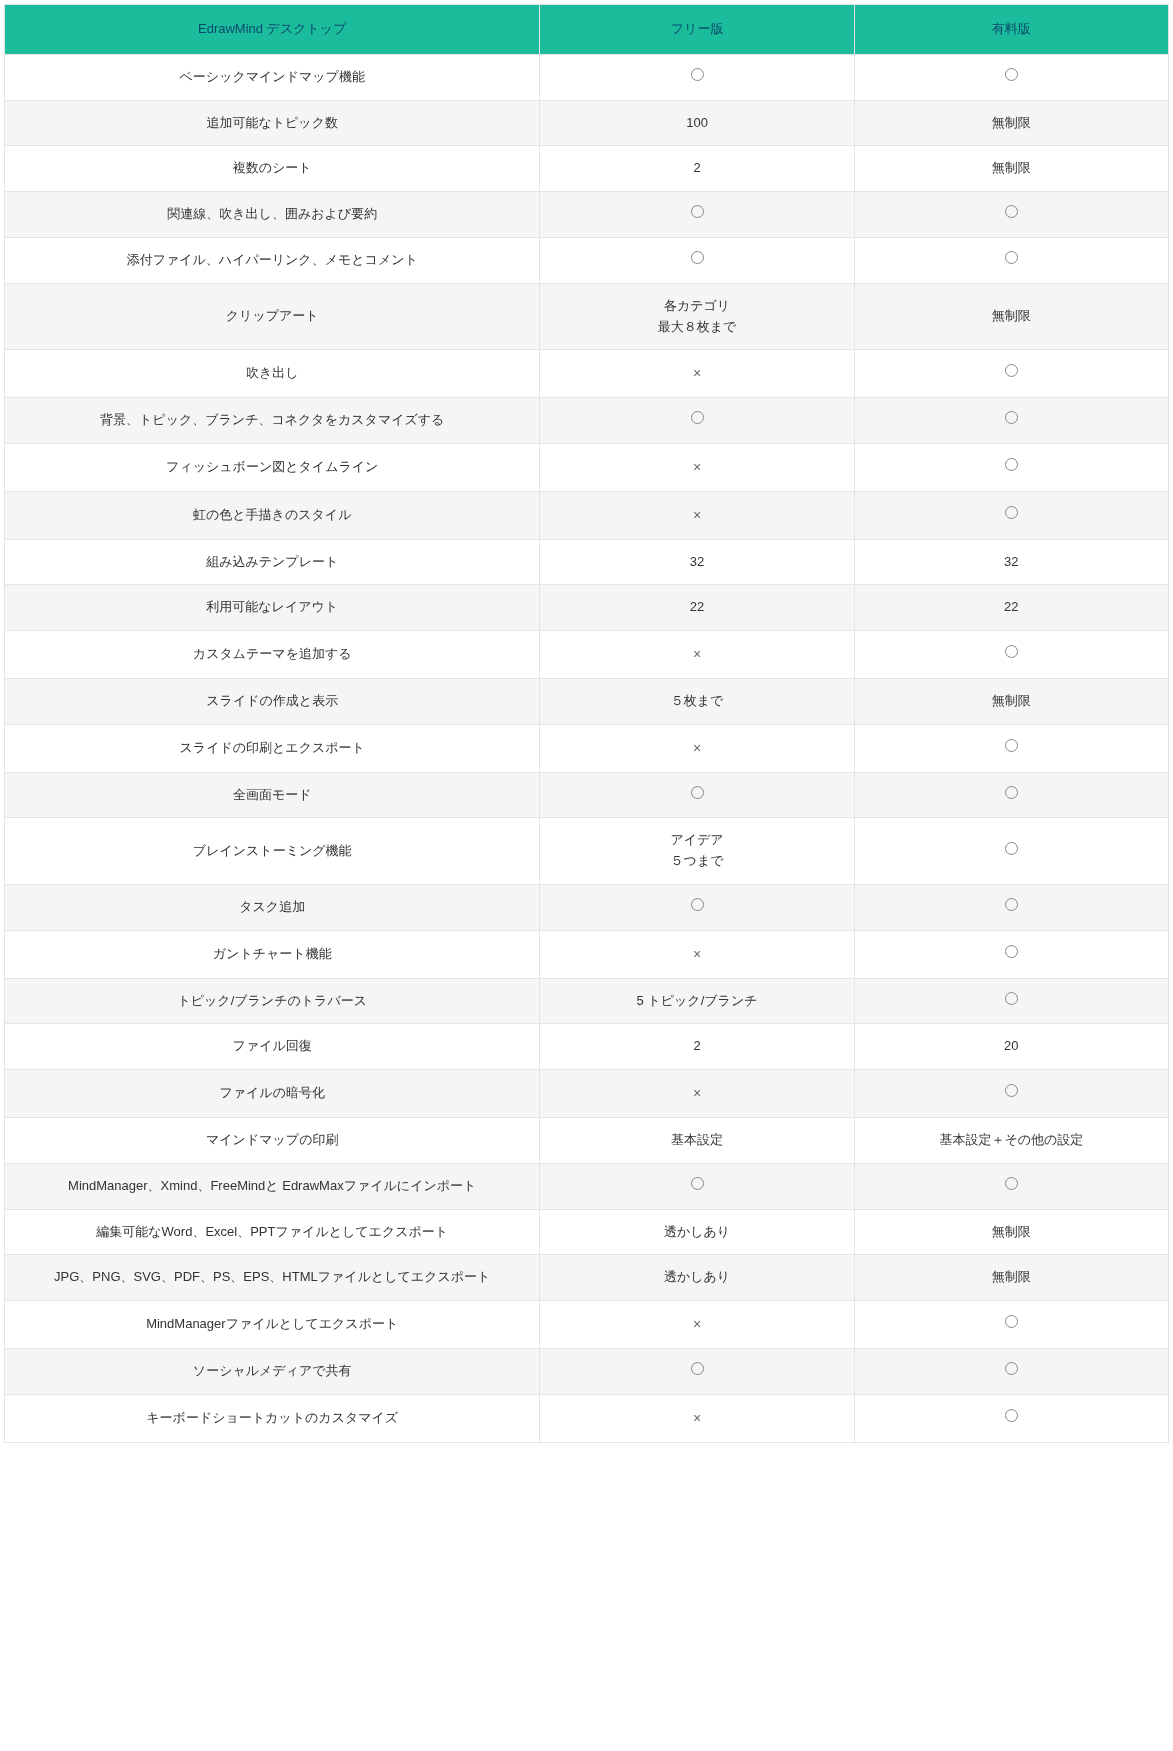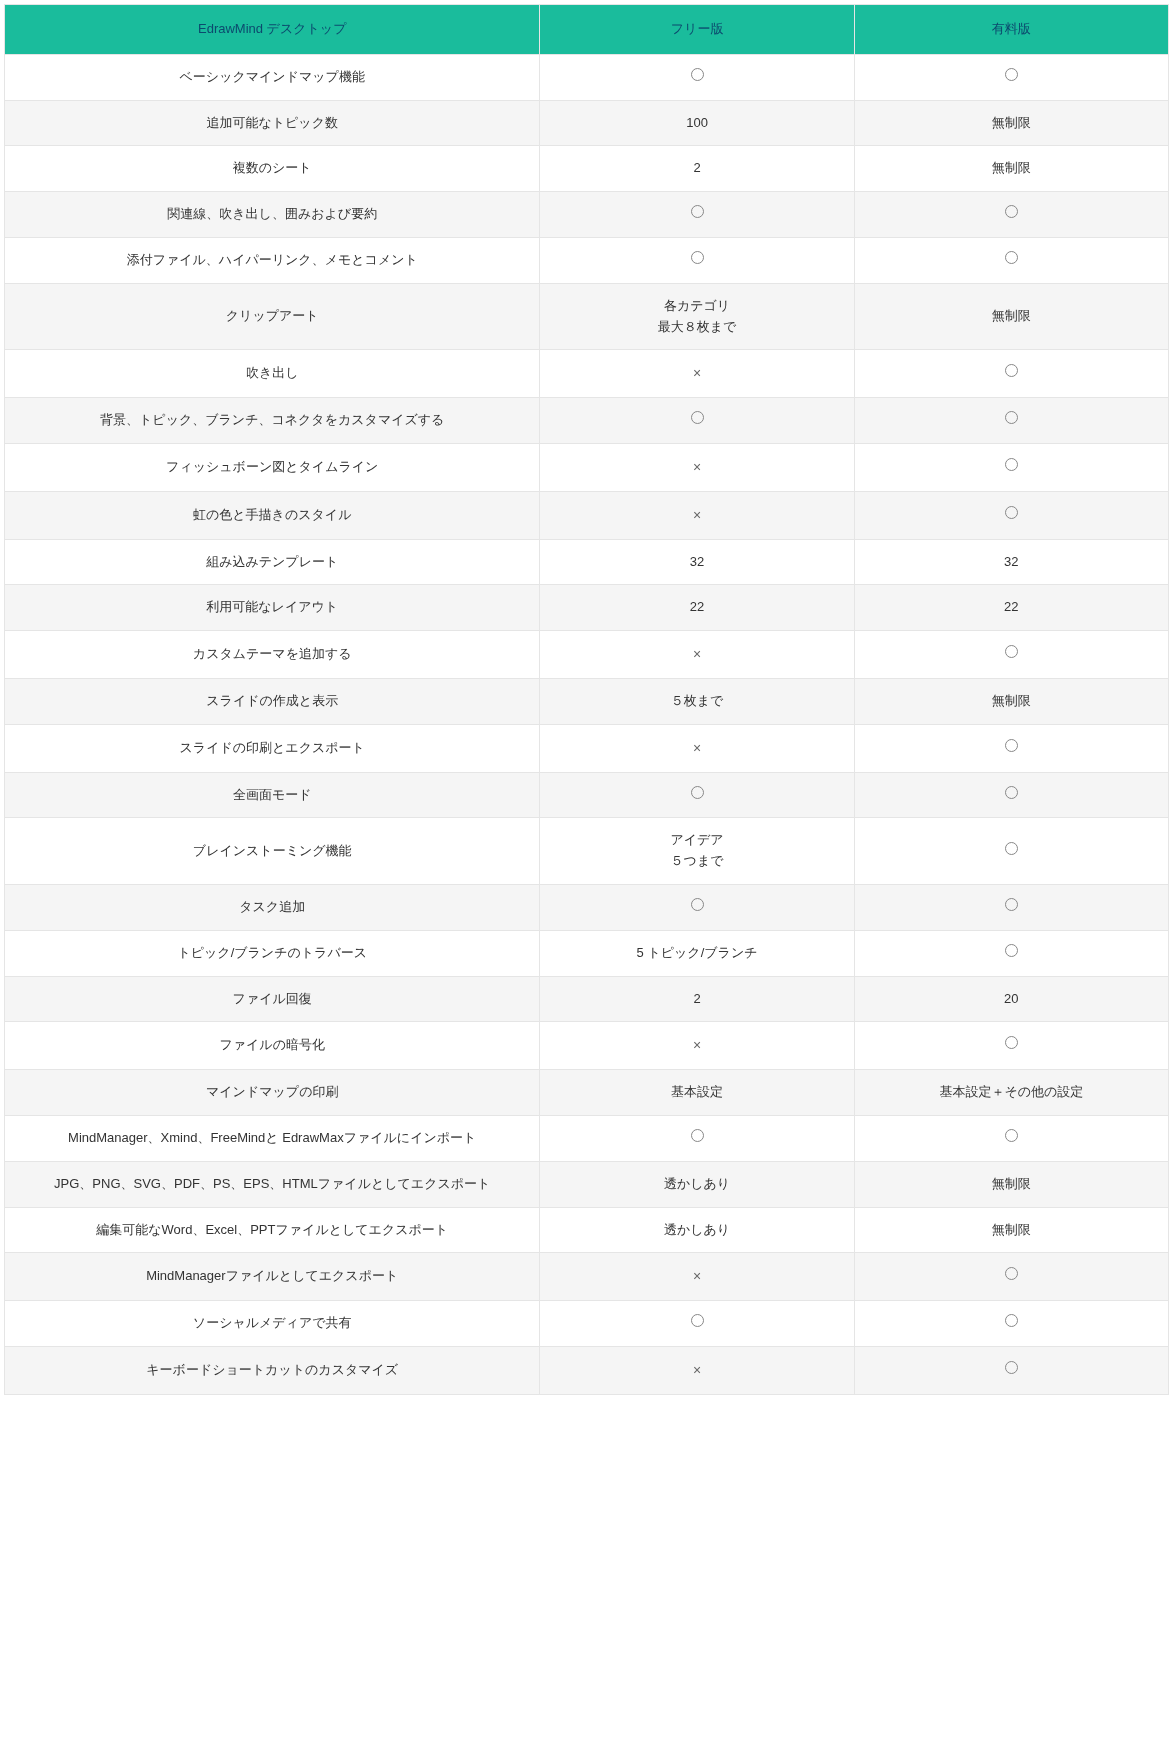--- a/index.html
+++ b/index.html
@@ -116,20 +116,25 @@
         <td>ブレインストーミング機能</td>
         <td>アイデア<br>５つまで</td>
         <td><span class="circle"></span></td>
       </tr>
       <tr>
         <td>タスク追加</td>
         <td><span class="circle"></span></td>
         <td><span class="circle"></span></td>
       </tr>
       <tr>
+        <td>ガントチャート機能</td>
+        <td><span class="cross">×</span></td>
+        <td><span class="circle"></span></td>
+      </tr>
+      <tr>
         <td>トピック/ブランチのトラバース</td>
         <td>5 トピック/ブランチ</td>
         <td><span class="circle"></span></td>
       </tr>
       <tr>
         <td>ファイル回復</td>
         <td>2</td>
         <td>20</td>
       </tr>
       <tr>
@@ -141,26 +146,26 @@
         <td>マインドマップの印刷</td>
         <td>基本設定</td>
         <td>基本設定＋その他の設定</td>
       </tr>
       <tr>
         <td>MindManager、Xmind、FreeMindと EdrawMaxファイルにインポート</td>
         <td><span class="circle"></span></td>
         <td><span class="circle"></span></td>
       </tr>
       <tr>
-        <td>JPG、PNG、SVG、PDF、PS、EPS、HTMLファイルとしてエクスポート</td>
+        <td>編集可能なWord、Excel、PPTファイルとしてエクスポート</td>
         <td>透かしあり</td>
         <td>無制限</td>
       </tr>
       <tr>
-        <td>編集可能なWord、Excel、PPTファイルとしてエクスポート</td>
+        <td>JPG、PNG、SVG、PDF、PS、EPS、HTMLファイルとしてエクスポート</td>
         <td>透かしあり</td>
         <td>無制限</td>
       </tr>
       <tr>
         <td>MindManagerファイルとしてエクスポート</td>
         <td><span class="cross">×</span></td>
         <td><span class="circle"></span></td>
       </tr>
       <tr>
         <td>ソーシャルメディアで共有</td>

